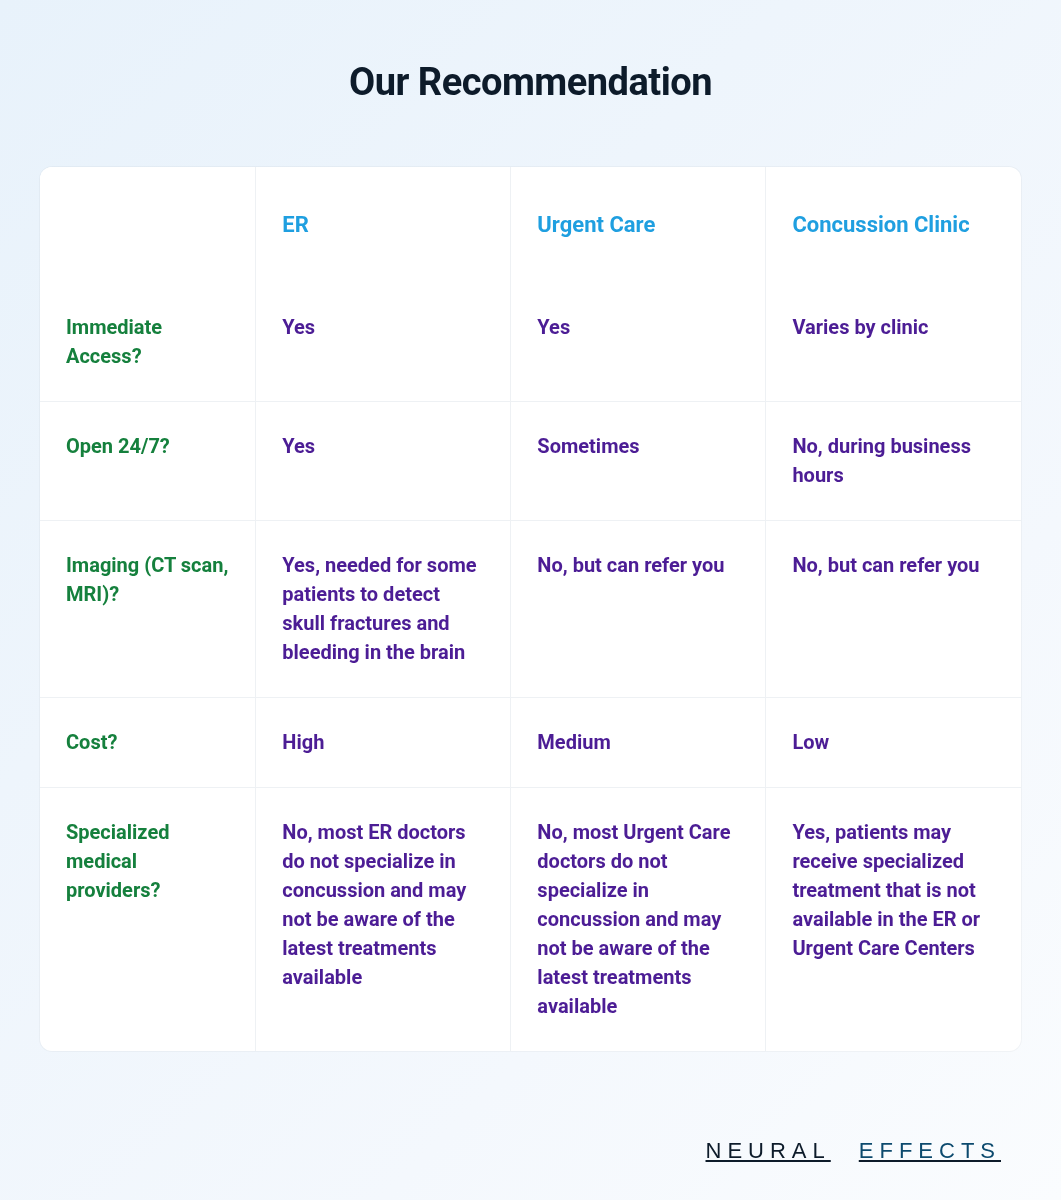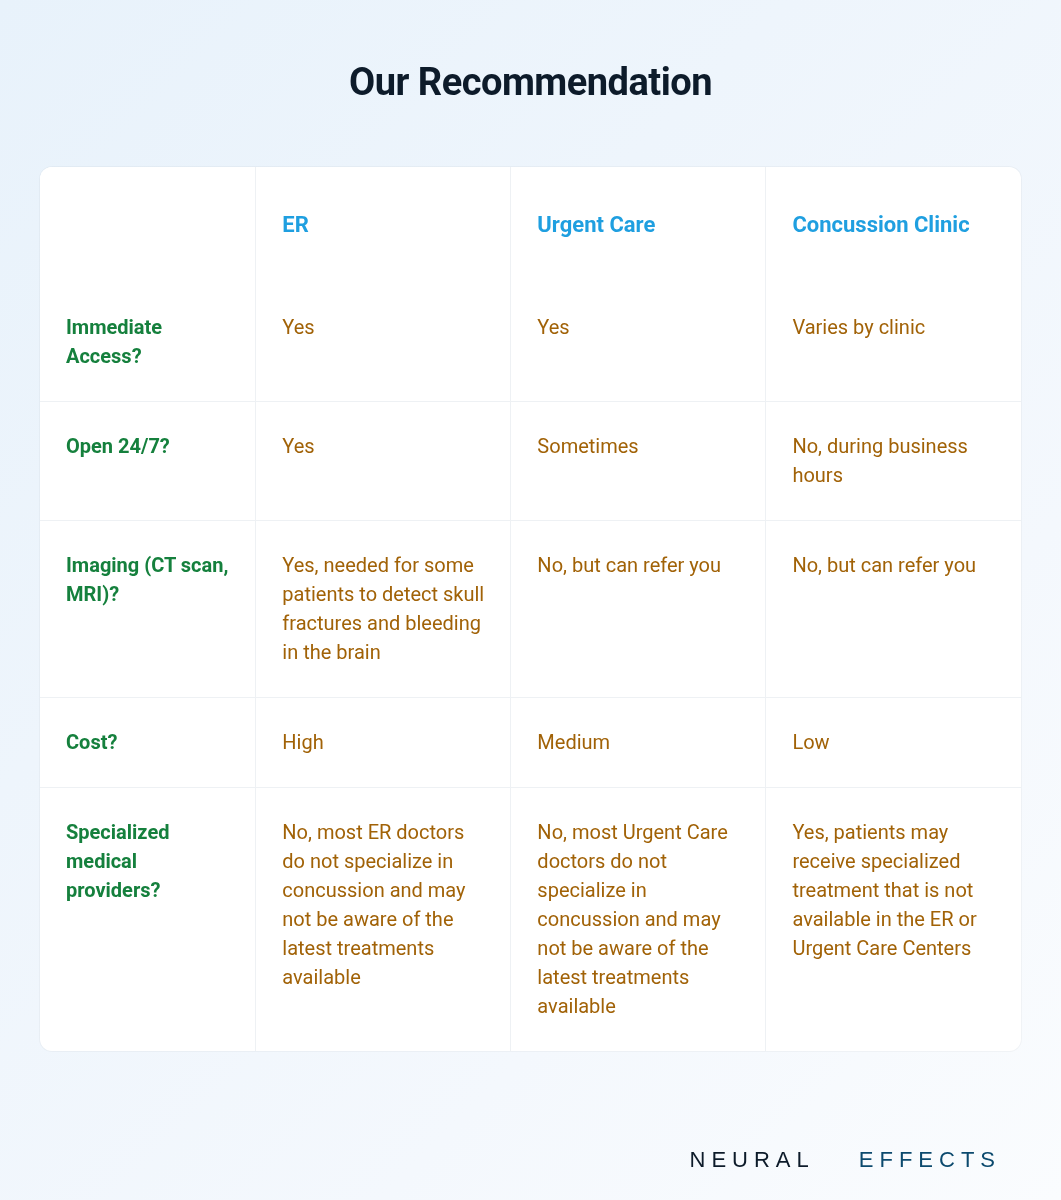--- a/index.html
+++ b/index.html
@@ -52,34 +52,35 @@
       font-size: 22px;
       padding-top: 42px;
       padding-bottom: 42px;
     }
     thead th.empty { background: #fff; }
     tbody th {
       font-weight: 700;
       color: #15803d;
     }
     tbody td {
-      color: #a16207;
-      font-weight: 400;
+      color: #4c1d95;
+      font-weight: 700;
     }
     .brand {
       position: absolute;
       right: 60px;
-      bottom: 27px;
+      bottom: 36px;
       font-weight: 400;
       letter-spacing: 6px;
       font-size: 22px;
       color: #0d1b2a;
       display: flex;
-      gap: 44px;
+      gap: 28px;
       font-family: 'Segoe UI', Arial, sans-serif;
+      text-decoration: underline;
     }
     .brand .part2 { color: #0c4a6e; }
   </style>
 </head>
 <body>
 
 <h1 class="title">Our Recommendation</h1>
 
 <div class="table-wrap">
   <table>

